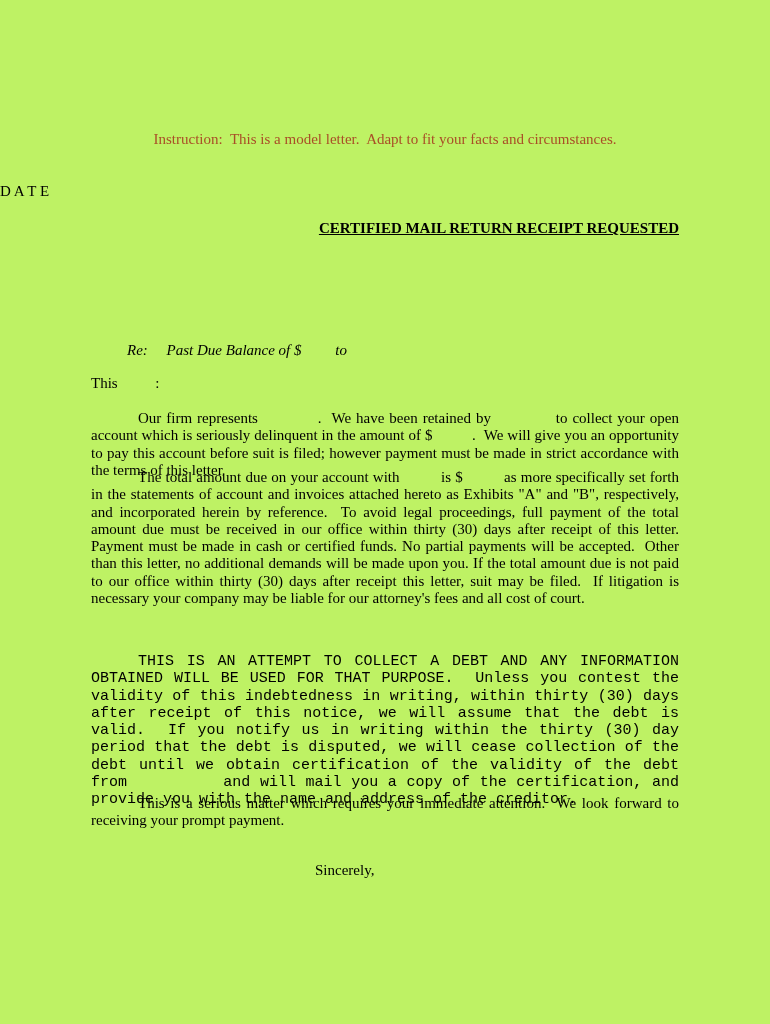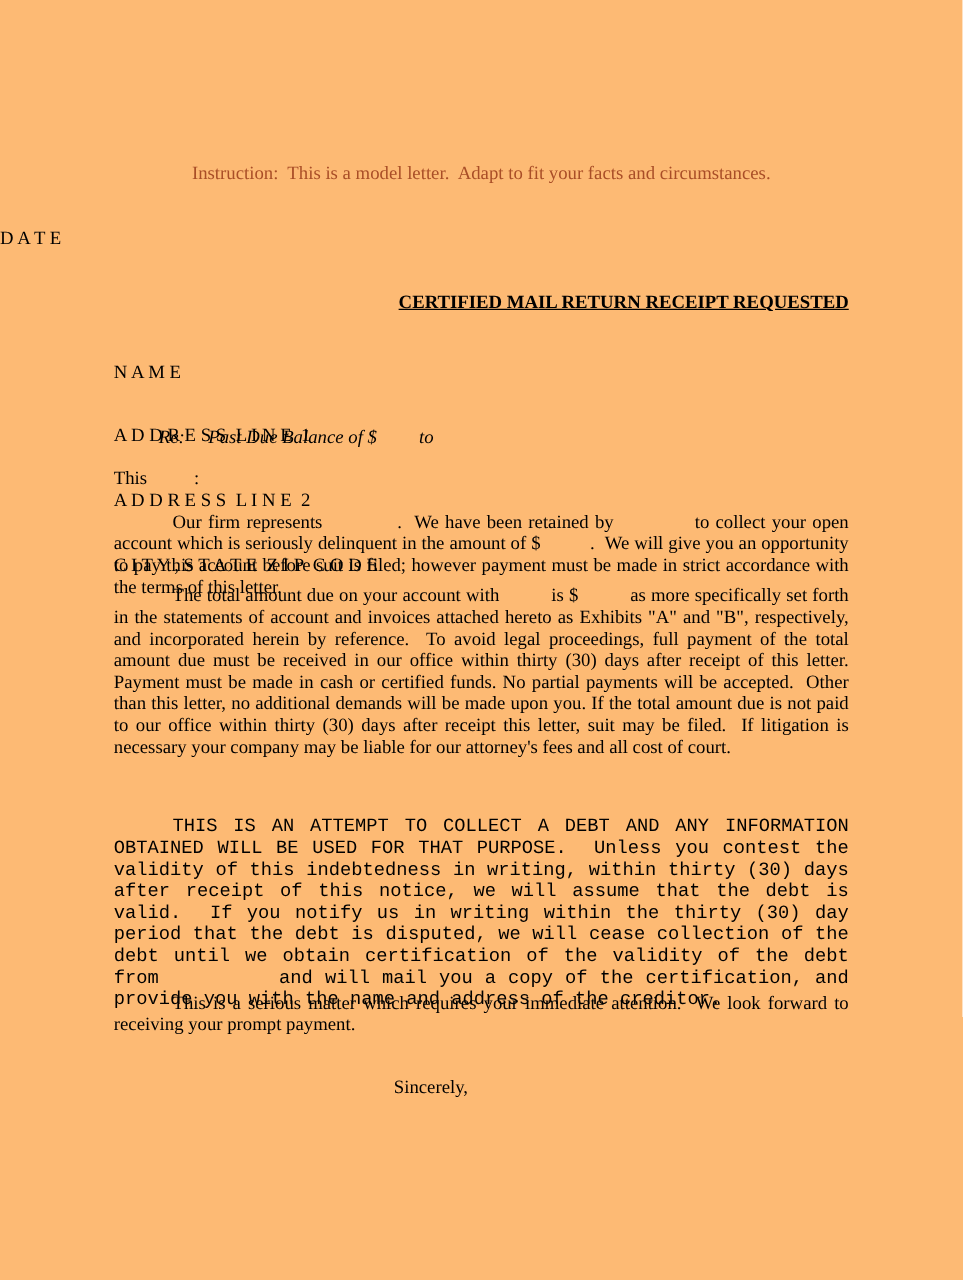--- a/index.html
+++ b/index.html
@@ -4,40 +4,40 @@
 <style>
   html, body {
     margin: 0;
     padding: 0;
     background: #ffffff;
   }
   .page {
     position: relative;
     width: 770px;
     height: 1024px;
-    background: #fdba74;
+    background: #bef264;
     overflow: hidden;
     font-family: "Liberation Serif", serif;
     font-size: 15px;
     line-height: 17.3px;
     color: #000000;
   }
   .abs { position: absolute; }
   .instruction {
     top: 131px; left: 0; width: 770px;
     text-align: center;
     color: #a94e27;
     white-space: pre;
   }
   .date-line {
     top: 183px; left: 0; width: 770px;
     white-space: pre;
   }
   .certified {
-    top: 234px; left: 91px; width: 588px;
+    top: 220px; left: 91px; width: 588px;
     text-align: right;
     font-weight: bold;
     text-decoration: underline;
     white-space: pre;
   }
   .address {
     top: 255px; left: 91px;
     white-space: pre;
   }
   .re-line {
@@ -67,26 +67,20 @@
 <body>
 
 <div class="page">
 
   <div class="abs instruction">Instruction:  This is a model letter.  Adapt to fit your facts and circumstances.</div>
 
   <div class="abs date-line">D A T E</div>
 
   <div class="abs certified">CERTIFIED MAIL RETURN RECEIPT REQUESTED</div>
 
-  <div class="abs address">
-    <div>N A M E</div>
-    <div>A D D R E S S  L I N E  1</div>
-    <div>A D D R E S S  L I N E  2</div>
-    <div>C I T Y , S T A T E  Z I P  C O D E</div>
-  </div>
 
   <div class="abs re-line">Re:     Past Due Balance of $         to</div>
 
   <div class="abs salutation">This          :</div>
 
   <div class="abs para p1">Our firm represents&nbsp;&nbsp;&nbsp;&nbsp;&nbsp;&nbsp;&nbsp;&nbsp;&nbsp;&nbsp;&nbsp;&nbsp;. &nbsp;We have been retained by &nbsp;&nbsp;&nbsp;&nbsp;&nbsp;&nbsp;&nbsp;&nbsp;&nbsp;&nbsp;&nbsp; to collect your open account which is seriously delinquent in the amount of $&nbsp;&nbsp;&nbsp;&nbsp;&nbsp;&nbsp;&nbsp;&nbsp;&nbsp;&nbsp;. &nbsp;We will give you an opportunity to pay this account before suit is filed; however payment must be made in strict accordance with the terms of this letter.</div>
 
   <div class="abs para p2">The total amount due on your account with &nbsp;&nbsp;&nbsp;&nbsp;&nbsp;&nbsp;&nbsp;&nbsp; is $&nbsp;&nbsp;&nbsp;&nbsp;&nbsp;&nbsp;&nbsp;&nbsp;&nbsp; as more specifically set forth in the statements of account and invoices attached hereto as Exhibits "A" and "B", respectively, and incorporated herein by reference. &nbsp;To avoid legal proceedings, full payment of the total amount due must be received in our office within thirty (30) days after receipt of this letter. Payment must be made in cash or certified funds. No partial payments will be accepted. &nbsp;Other than this letter, no additional demands will be made upon you. If the total amount due is not paid to our office within thirty (30) days after receipt this letter, suit may be filed. &nbsp;If litigation is necessary your company may be liable for our attorney's fees and all cost of court.</div>
 
   <div class="abs para p3">THIS IS AN ATTEMPT TO COLLECT A DEBT AND ANY INFORMATION OBTAINED WILL BE USED FOR THAT PURPOSE. &nbsp;Unless you contest the validity of this indebtedness in writing, within thirty (30) days after receipt of this notice, we will assume that the debt is valid. &nbsp;If you notify us in writing within the thirty (30) day period that the debt is disputed, we will cease collection of the debt until we obtain certification of the validity of the debt from &nbsp;&nbsp;&nbsp;&nbsp;&nbsp;&nbsp;&nbsp;&nbsp; and will mail you a copy of the certification, and provide you with the name and address of the creditor.</div>

